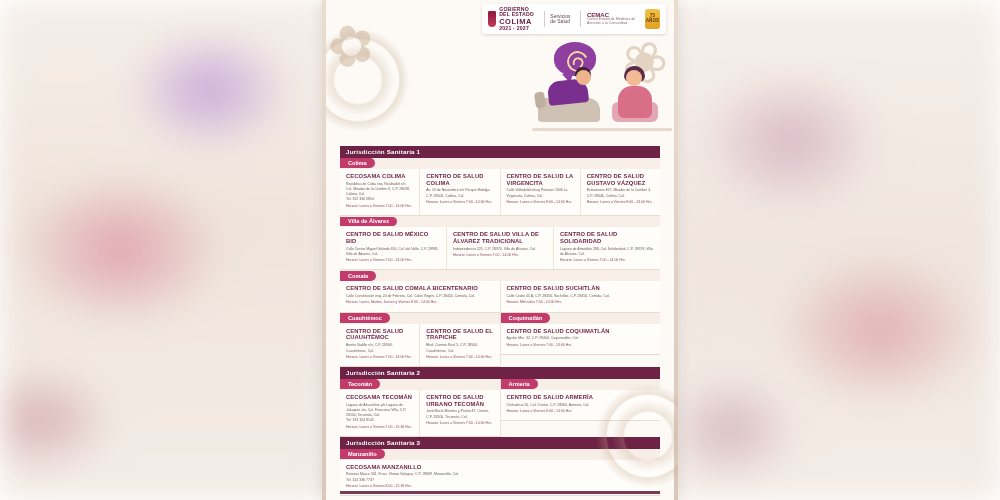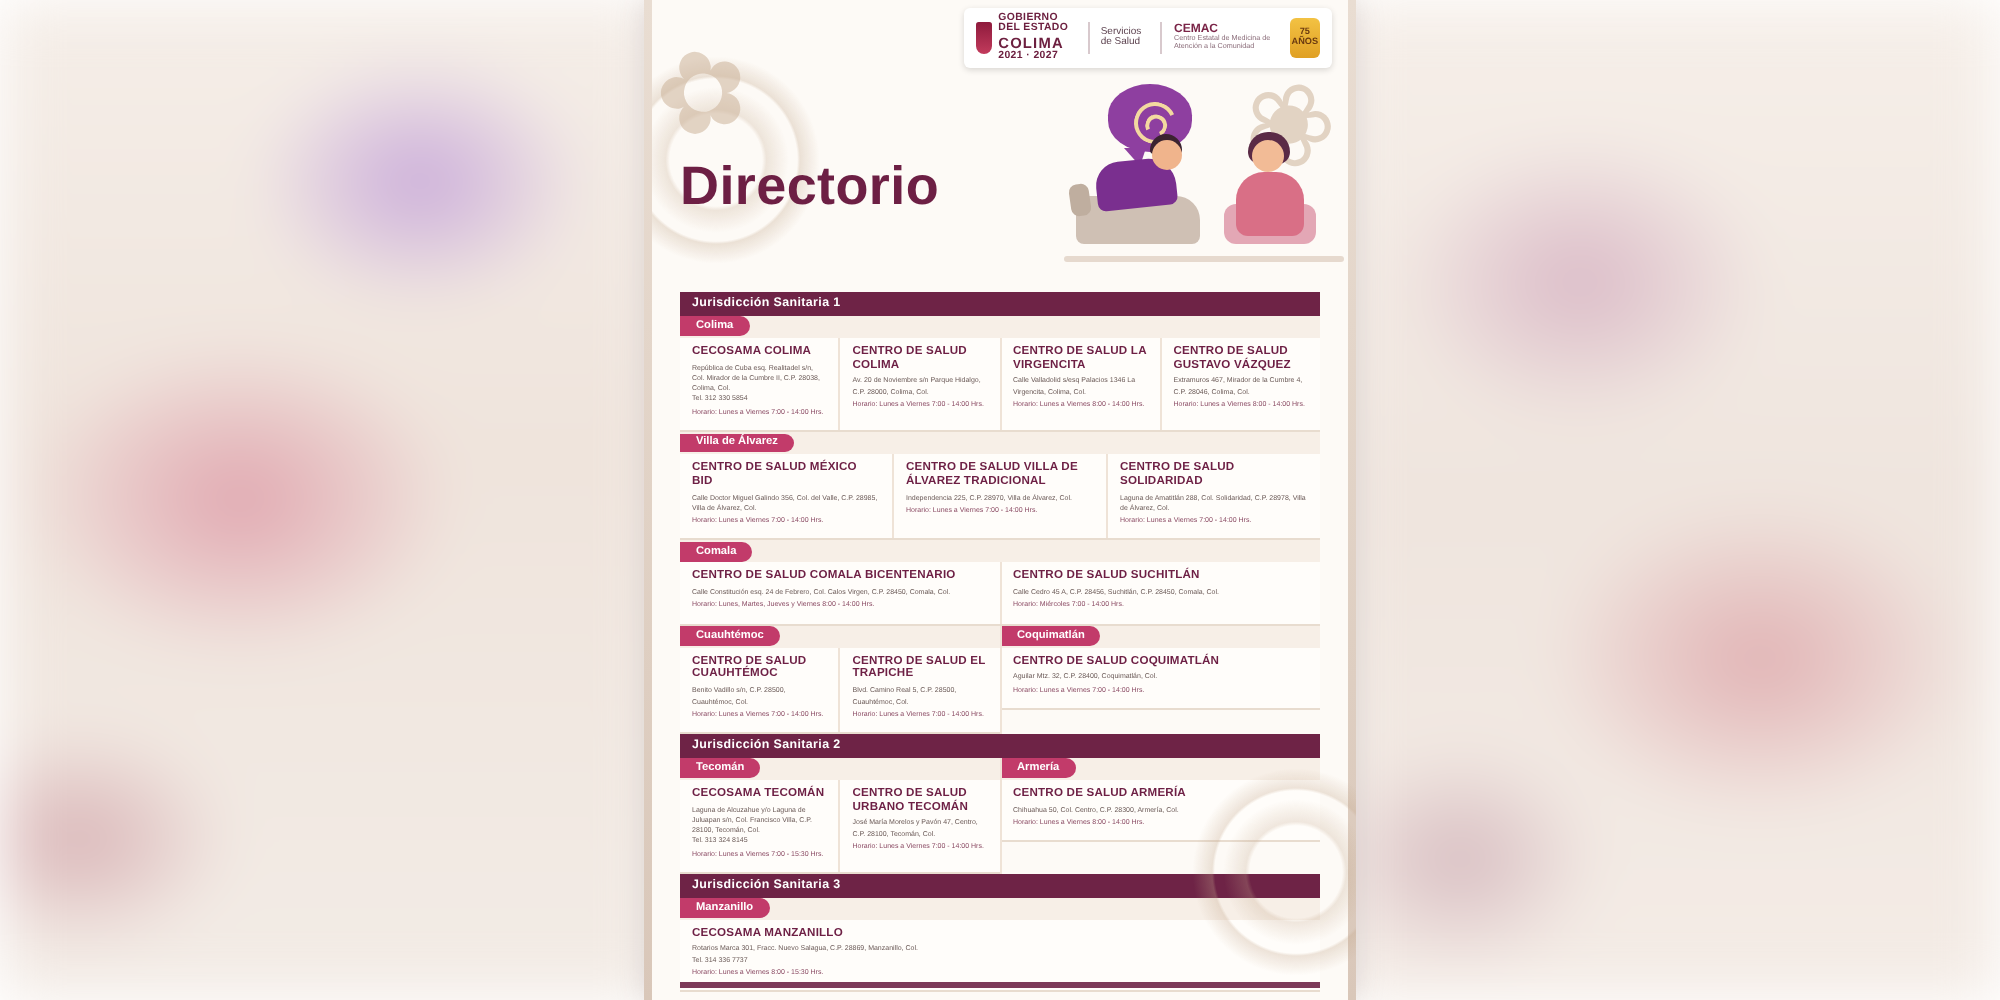--- a/index.html
+++ b/index.html
@@ -162,21 +162,20 @@
       <div class="p1-hair"></div>
       <div class="p1-head"></div>
       <div class="chair"></div>
       <div class="p2-body"></div>
       <div class="p2-hair"></div>
       <div class="p2-head"></div>
       <div class="floor"></div>
     </div>
 
     <div class="titlewrap">
-      <div class="title">Directorio</div>
     </div>
 
     <div class="table">
         <div class="jur">Jurisdicción Sanitaria 1</div>
         <div>
           <div class="muni-bar">
             <span class="muni-chip">Colima</span>
           </div>
           <div class="sec">
             <div class="cells">

